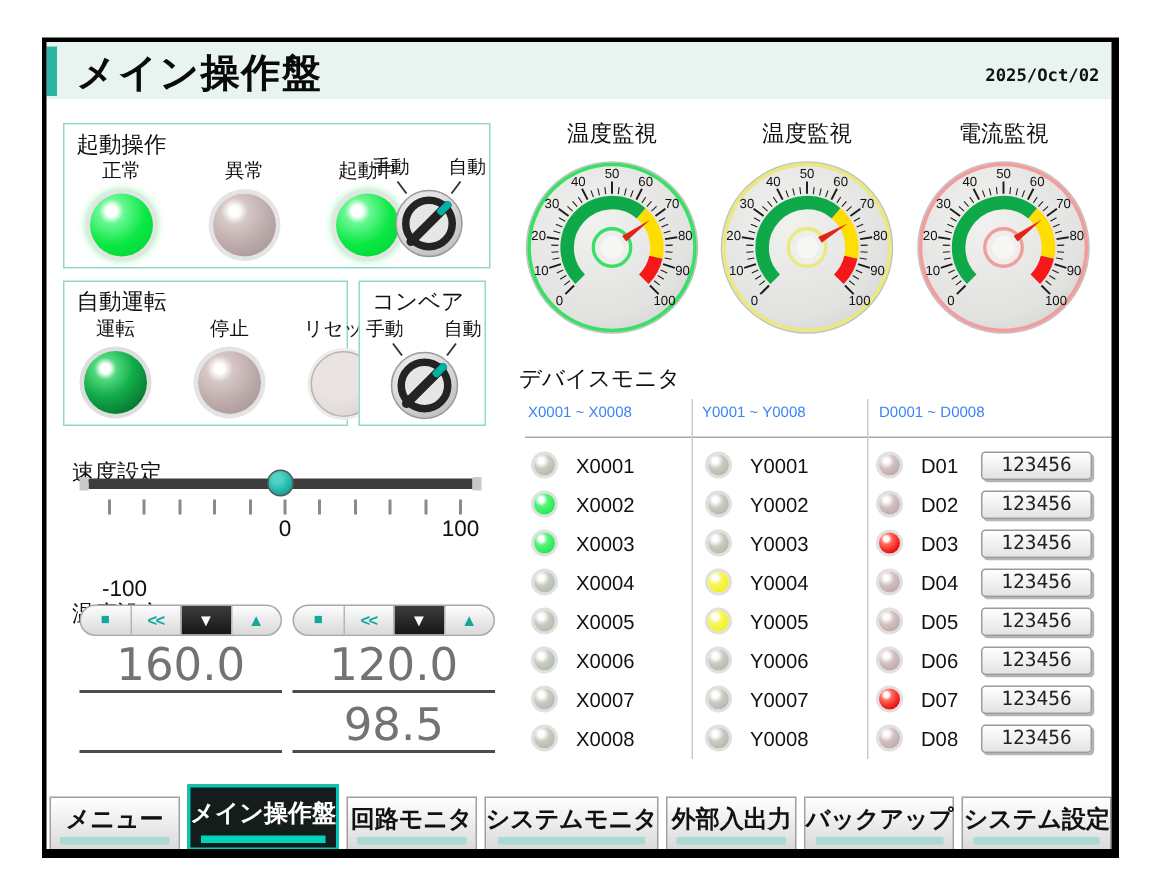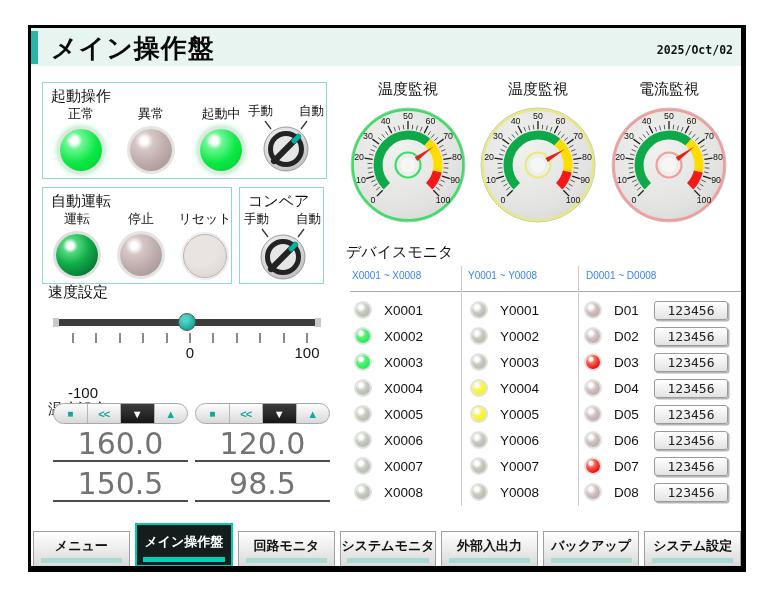--- a/index.html
+++ b/index.html
@@ -17,21 +17,21 @@
           font-family:"DejaVu Sans Mono", monospace; color:#111; }
 
   
   .tbox { position:absolute; border:1.5px solid #8fd8ce; background:#fff; }
   .box-start { left:42px; top:82px; width:285px; height:97px; }
   .box-auto  { left:42px; top:187px; width:190px; height:97px; }
   .box-conv  { left:239px; top:187px; width:85px; height:97px; }
   .tbox-label { position:absolute; left:8px; top:4px; font-size:15px; color:#111; }
 
   
-  .lamp-row { position:absolute; display:flex; }
+  .lamp-row { position:absolute; display:flex;gap:12px; }
   .box-start .lamp-row { left:3px; top:22px; }
   .box-auto  .lamp-row { left:2px; top:22px; }
   .lamp-col { display:flex; flex-direction:column; align-items:center; }
   .box-start .lamp-col { width:70px; }
   .box-auto  .lamp-col { width:64px; }
   .lamp-label { font-size:13px; color:#111; height:17px; white-space:nowrap; }
   .lamp42 { width:42px; height:42px; border-radius:50%; margin-top:7px; }
   .lamp-green { background:radial-gradient(circle at 34% 28%, #ffffff 0 9%, #6bf793 20%, #0ae843 55%, #00cf32 100%);
                 box-shadow:0 0 0 3px #e4e4e4, 0 0 5px 3px rgba(40,240,90,.5); }
   .lamp-off { background:radial-gradient(circle at 34% 28%, #fff 0 8%, #d6c6c6 22%, #b9a6a6 62%, #a29090 100%);
@@ -95,21 +95,21 @@
   .dm-btn { margin-left:6px; width:74px; height:19px; font-size:13px; color:#222; text-align:center;
             font-family:"DejaVu Sans Mono", monospace;
             border:1px solid #9a9a9a; border-radius:3px; background:linear-gradient(180deg,#ffffff,#e3e3e3);
             box-shadow:1.5px 1.5px 0 #b5b5b5; cursor:pointer; }
 
   
   .tabbar { position:absolute; left:33px; top:523px; width:708px; height:44px;
             display:flex; gap:5px; align-items:flex-end; }
   .tab { flex:1 1 0; height:36px; border:1px solid #9f9f9f; background:linear-gradient(180deg,#ffffff,#dadada);
          display:flex; flex-direction:column; align-items:center; justify-content:center; cursor:pointer; position:relative; }
-  .tab-label { font-size:13px; font-weight:bold; color:#111; white-space:nowrap; margin-bottom:6px; }
+  .tab-label { font-size:16px; font-weight:bold; color:#111; white-space:nowrap; margin-bottom:6px; }
   .tab-underline { position:absolute; bottom:3px; left:7%; width:86%; height:5px; background:#a9dbd3; }
   .tab.active { height:44px; border:2px solid #00c9b4; background:#141d1b; }
   .tab.active .tab-label { color:#fff; }
   .tab.active .tab-underline { background:#00d2bc; }
 </style>
 </head>
 <body>
 
 <svg width="0" height="0" style="position:absolute">
   <defs>
@@ -198,21 +198,21 @@
     <circle cx="32" cy="31" r="15.5" fill="#e6e6e4" stroke="#232323" stroke-width="5"></circle>
     <g transform="rotate(-45 32 31)">
       <rect x="12" y="28" width="40" height="6" rx="3" fill="#232323"></rect>
       <rect x="41" y="28.5" width="11" height="5" rx="2" fill="#00b2a2"></rect>
     </g>
   </svg>
         </div>
     </div>
   </div>
 
-  <div class="lbl-15" style="left:48px; top:283px;">速度設定</div>
+  <div class="lbl-15" style="left:48px; top:306px;">速度設定</div>
   <div class="sld-track"></div>
   <div class="sld-knob"></div>
   <div class="sld-ticks" id="sld-ticks">
       <div class="sld-tick" style="left: 0px;"></div>
       <div class="sld-tick" style="left: 23.4px;"></div>
       <div class="sld-tick" style="left: 46.8px;"></div>
       <div class="sld-tick" style="left: 70.2px;"></div>
       <div class="sld-tick" style="left: 93.6px;"></div>
       <div class="sld-tick" style="left: 117px;"></div>
       <div class="sld-tick" style="left: 140.4px;"></div>
@@ -237,21 +237,20 @@
     <span class="spin-seg sq">■</span>
     <span class="spin-seg ff">&lt;&lt;</span>
     <span class="spin-seg dark">▼</span>
     <span class="spin-seg">▲</span>
   </div>
 
   <div class="num-val" style="left:53px; top:429px;">160.0</div>
   <div class="num-val" style="left:195px; top:429px;">120.0</div>
   <div class="num-line" style="left:53px; top:460px;"></div>
   <div class="num-line" style="left:195px; top:460px;"></div>
-  <div class="num-val" style="left:53px; top:469px;">150.5</div>
   <div class="num-val" style="left:195px; top:469px;">98.5</div>
   <div class="num-line" style="left:53px; top:500px;"></div>
   <div class="num-line" style="left:195px; top:500px;"></div>
 
   <div class="gauge-title" style="left:348px;">温度監視</div>
   <div class="gauge-title" style="left:478px;">温度監視</div>
   <div class="gauge-title" style="left:609px;">電流監視</div>
   <div class="gauge" style="left:348px;"><svg width="120" height="120" viewBox="0 0 120 120">
     <defs>
           <radialGradient id="face0" cx="40%" cy="35%" r="80%">

